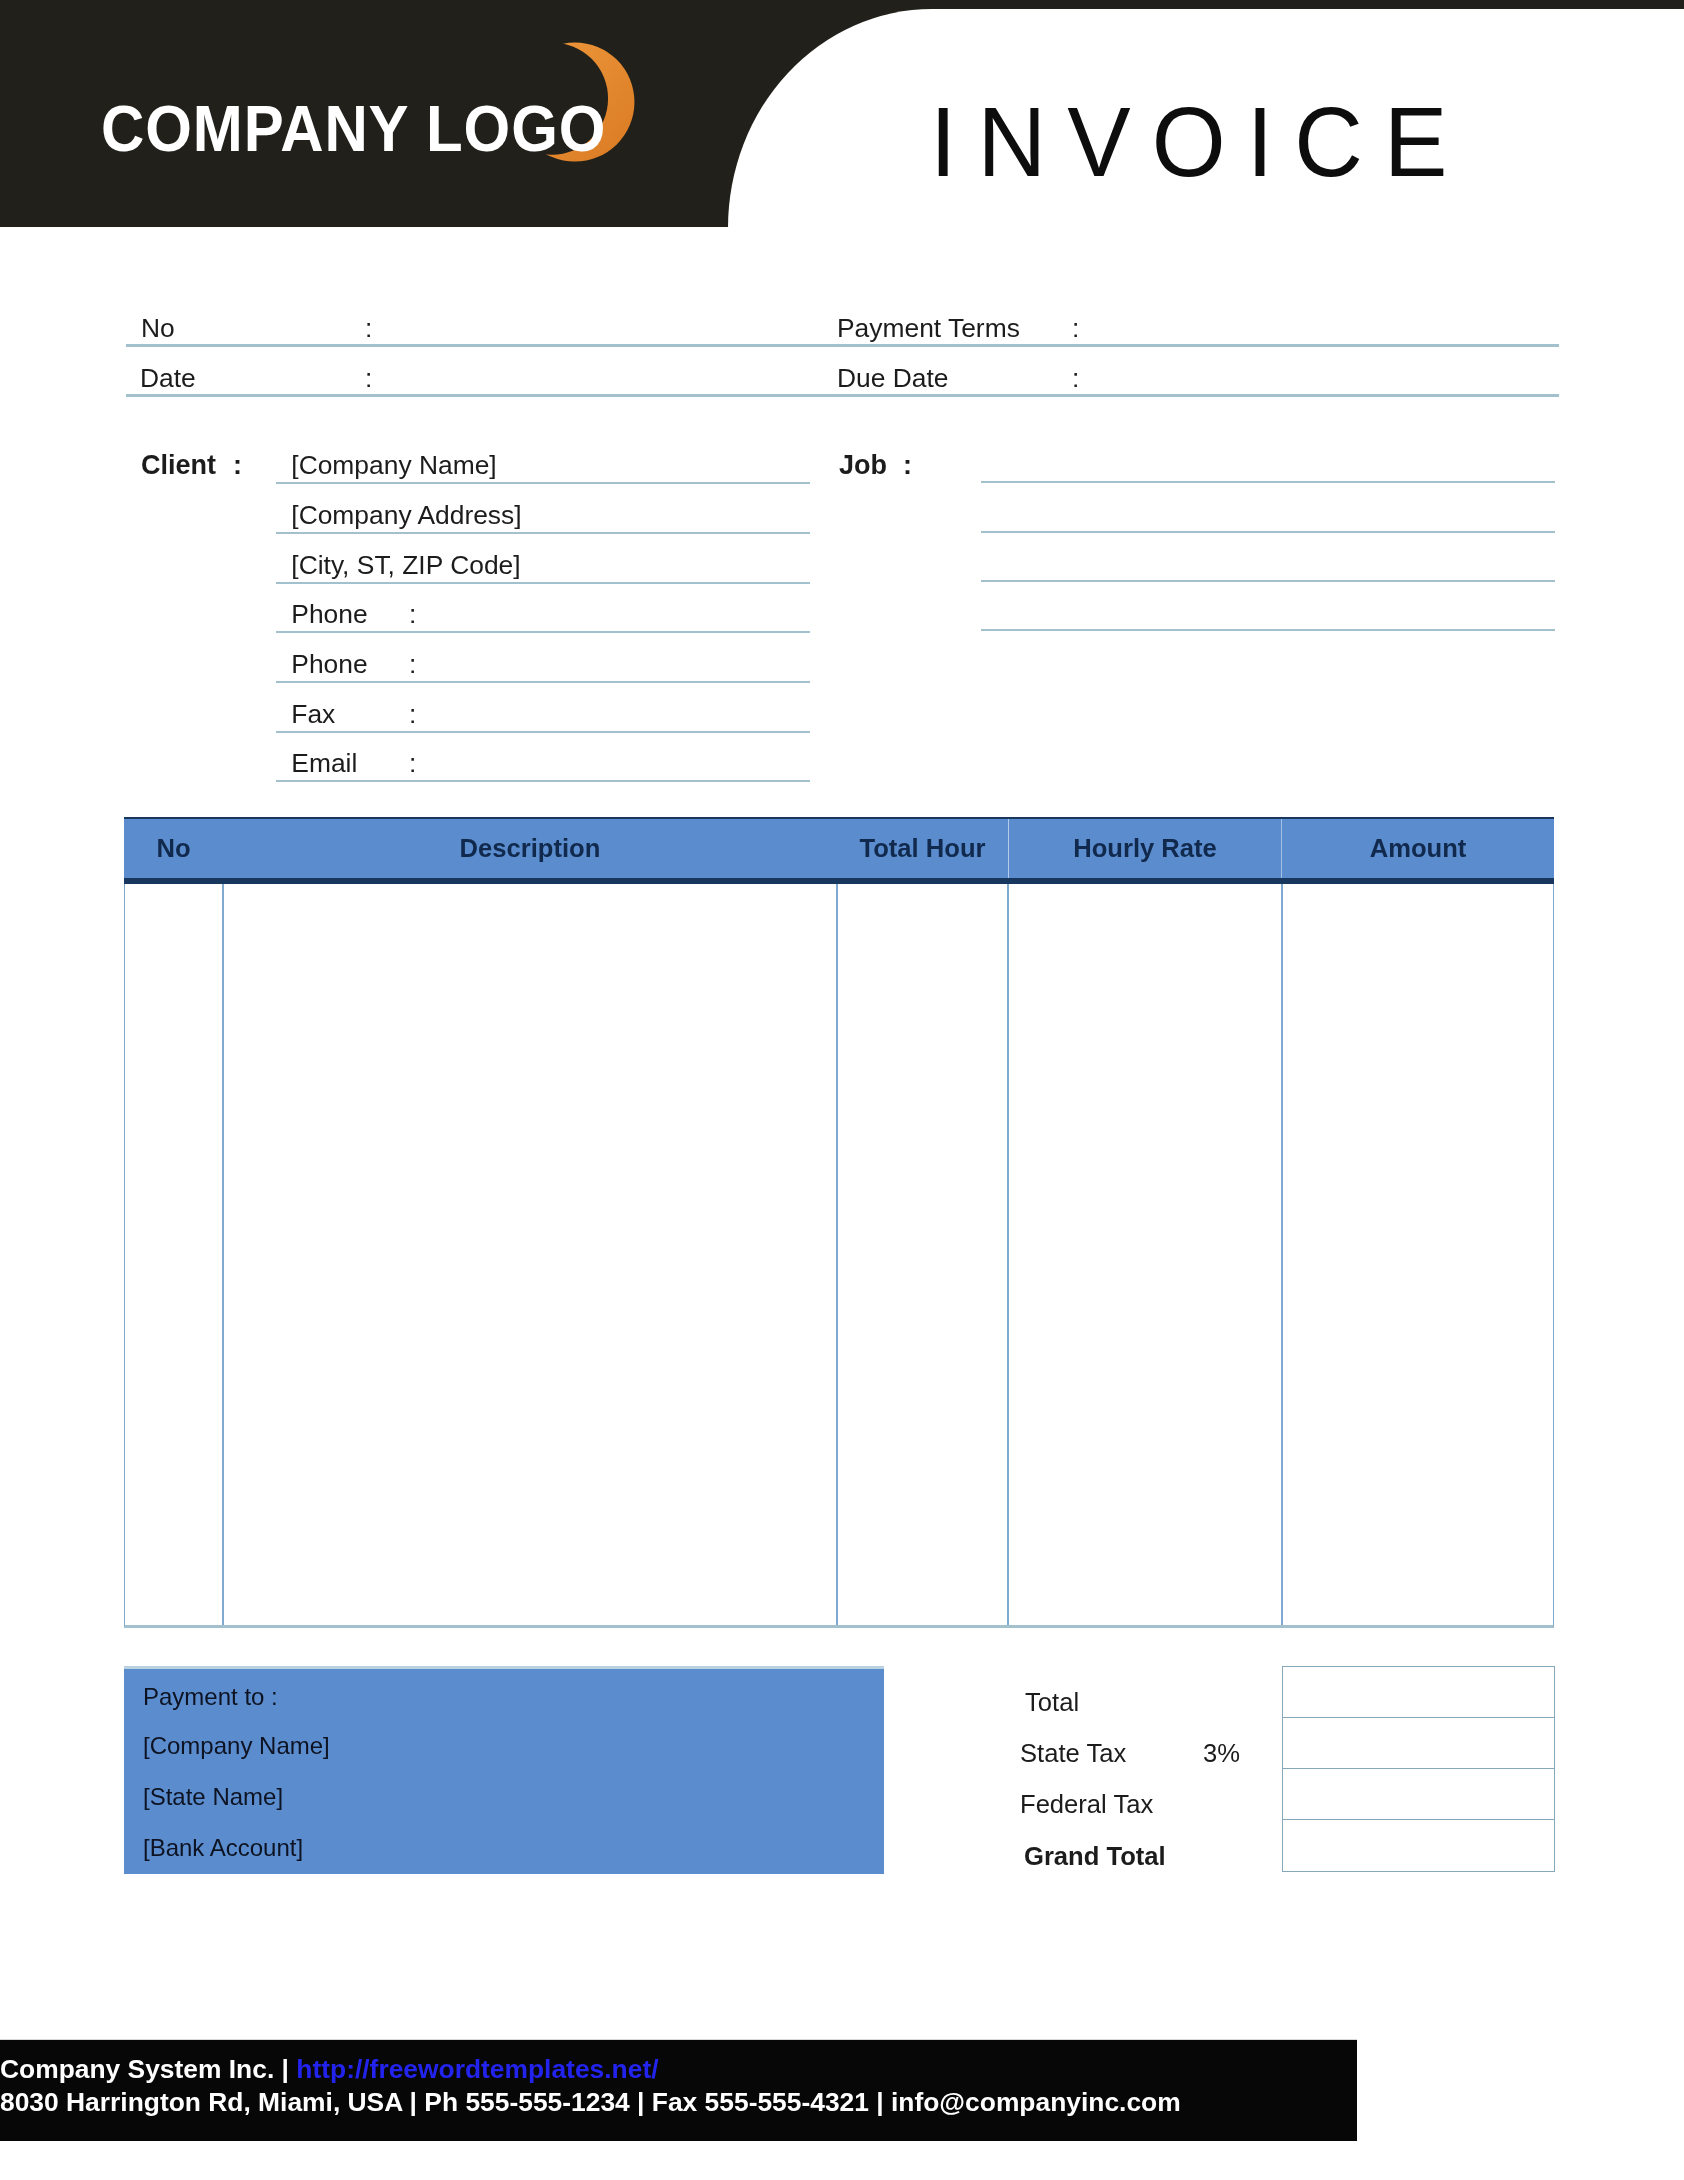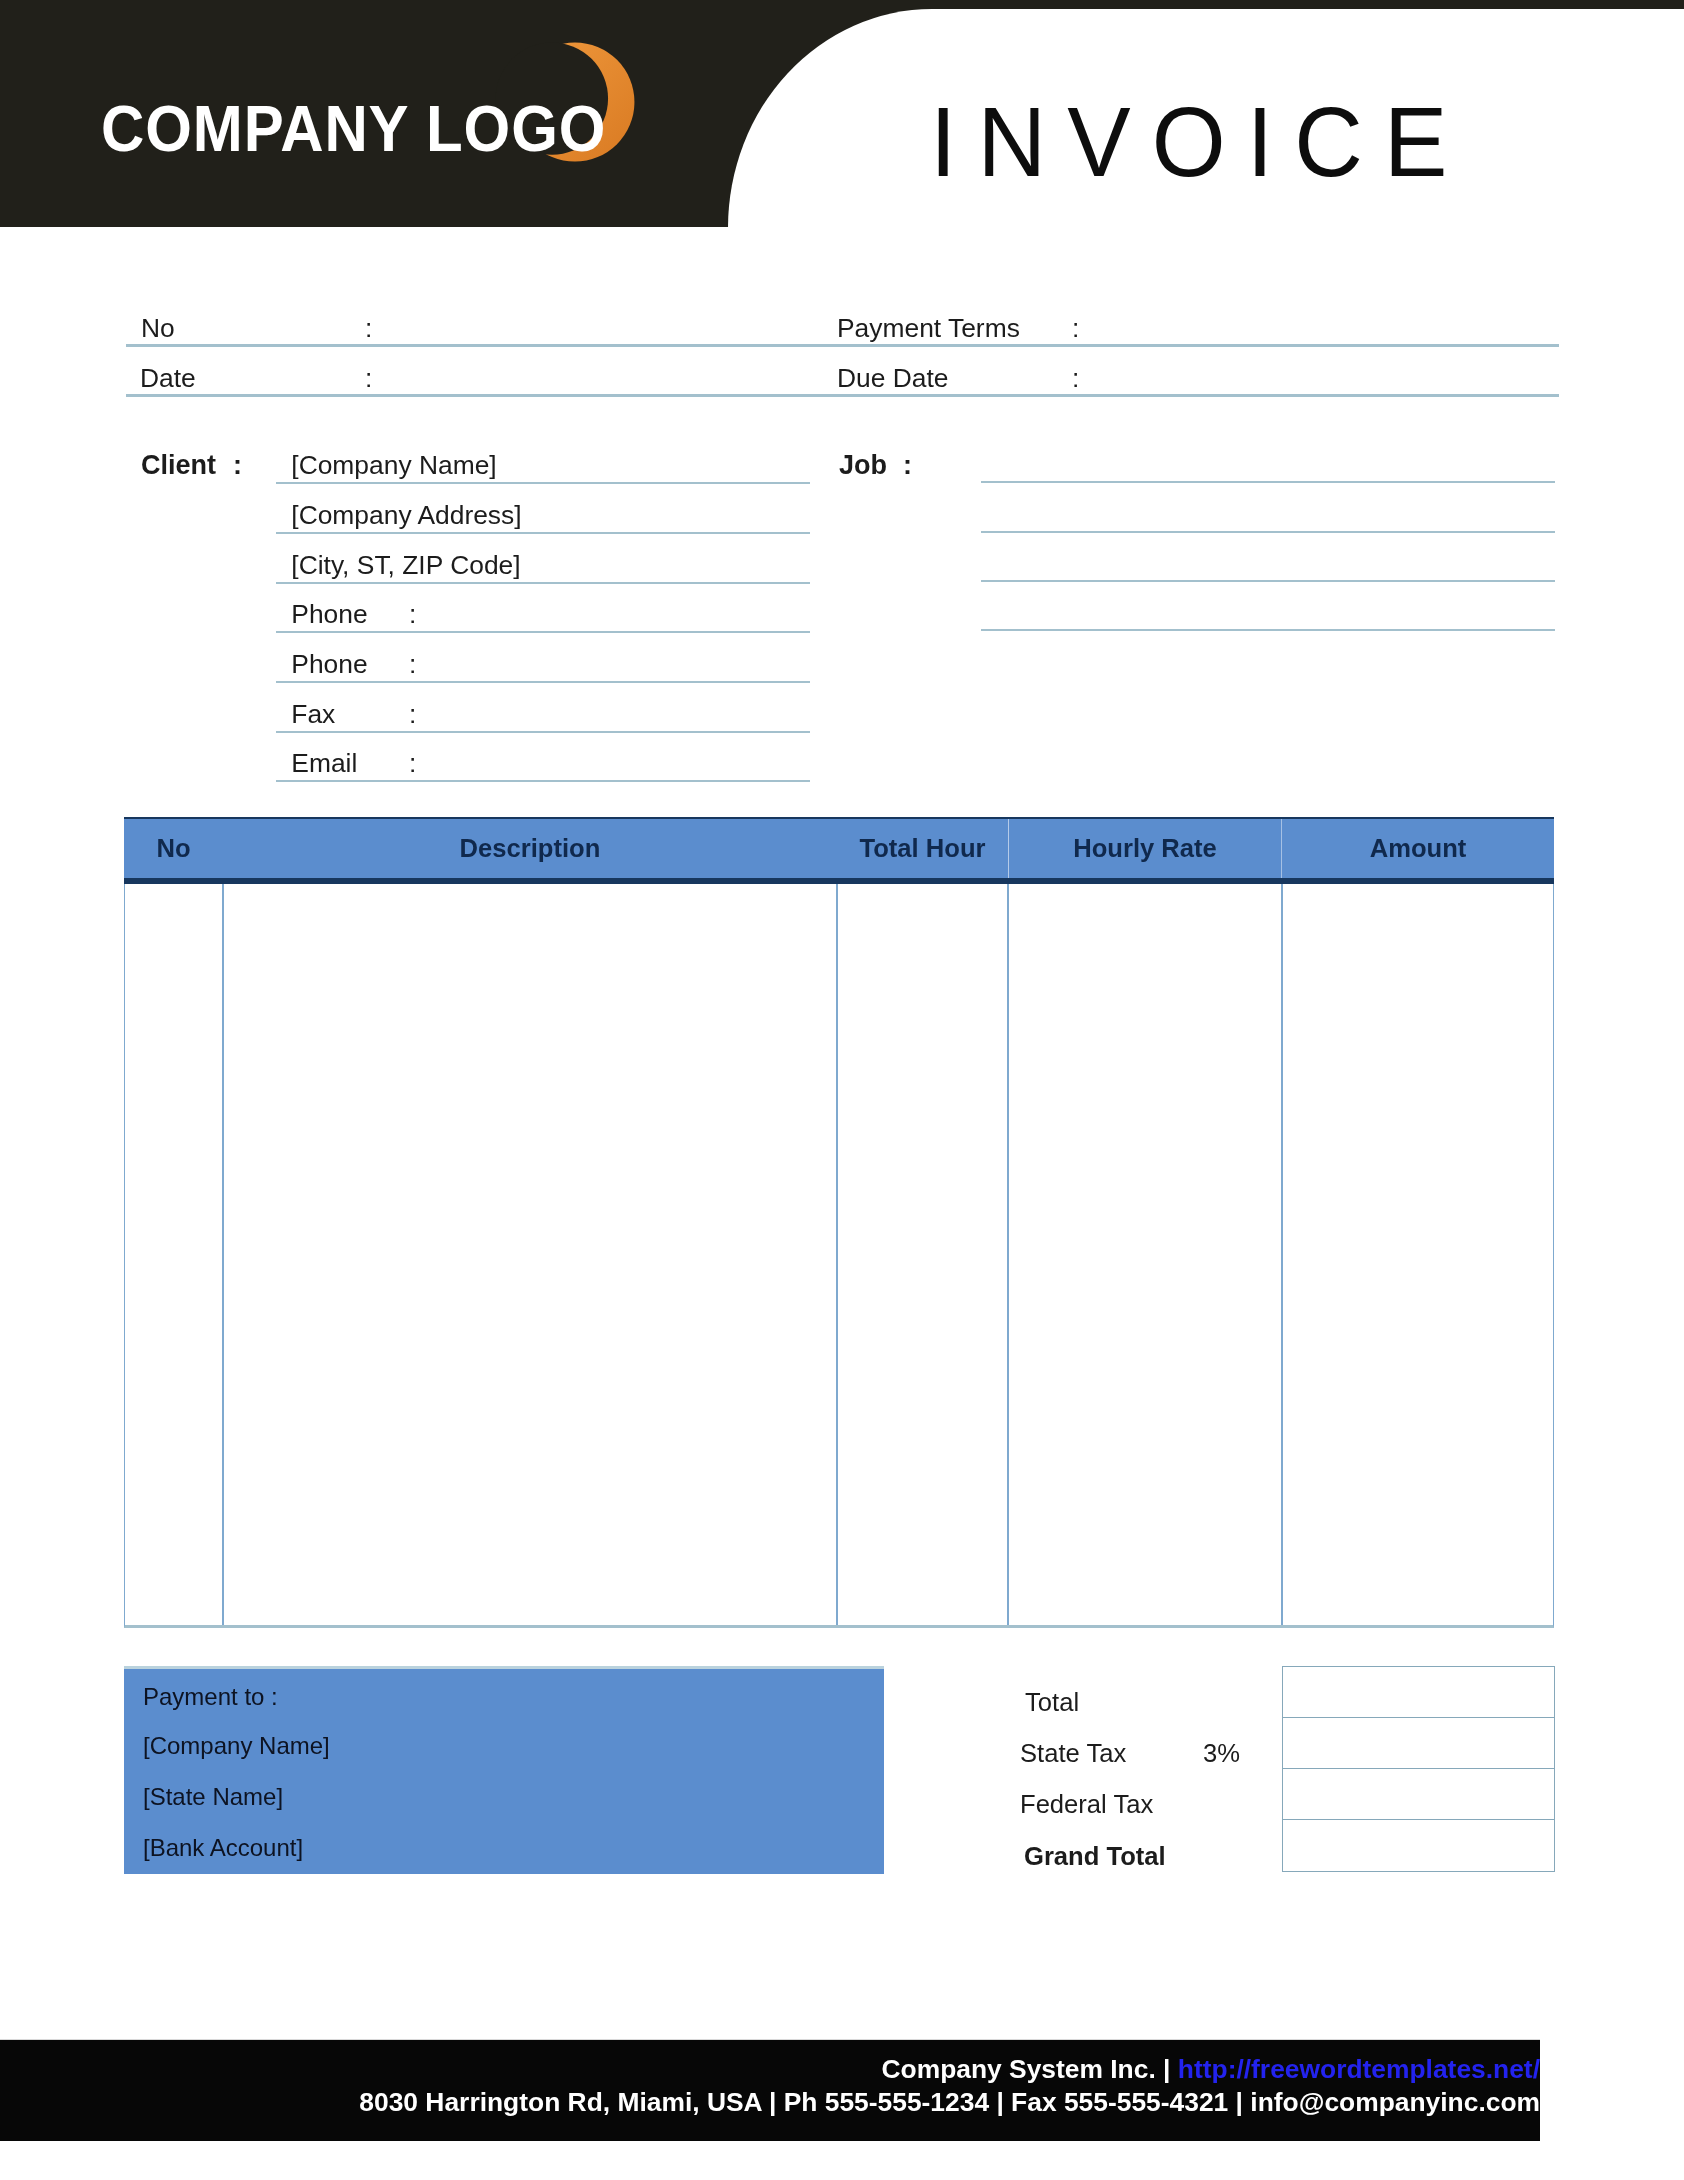--- a/index.html
+++ b/index.html
@@ -54,21 +54,21 @@
 
   
   .payment-box{position:absolute;left:124px;top:1666px;width:760px;height:208px;background:var(--accent);border-top:3.4px solid #bad2dd;}
   .payment-box span{position:absolute;left:19px;font-size:24px;color:#0d1322;white-space:nowrap;}
 
   
   .tot-label{font-size:25.6px;}
   .tot-cell{position:absolute;left:1282px;width:273px;height:53px;background:#fff;border:1.7px solid #86a8ba;}
 
   
-  .footer{position:absolute;left:0;top:2039px;width:1540px;height:102px;background:var(--footer-black);border-top:1.7px solid #d8d8d8;text-align:right;color:#fff;font-weight:700;}
+  .footer{position:absolute;left:0;top:2039px;width:1357px;height:102px;background:var(--footer-black);border-top:1.7px solid #d8d8d8;text-align:left;color:#fff;font-weight:700;}
   .footer .l1{margin-top:13.6px;font-size:26.4px;line-height:31px;}
   .footer .l2{font-size:26.4px;line-height:34px;}
   .footer .link{color:var(--link);cursor:pointer;}
 </style>
 </head>
 <body>
 
 <div class="page">
 
   <div class="top-band">

